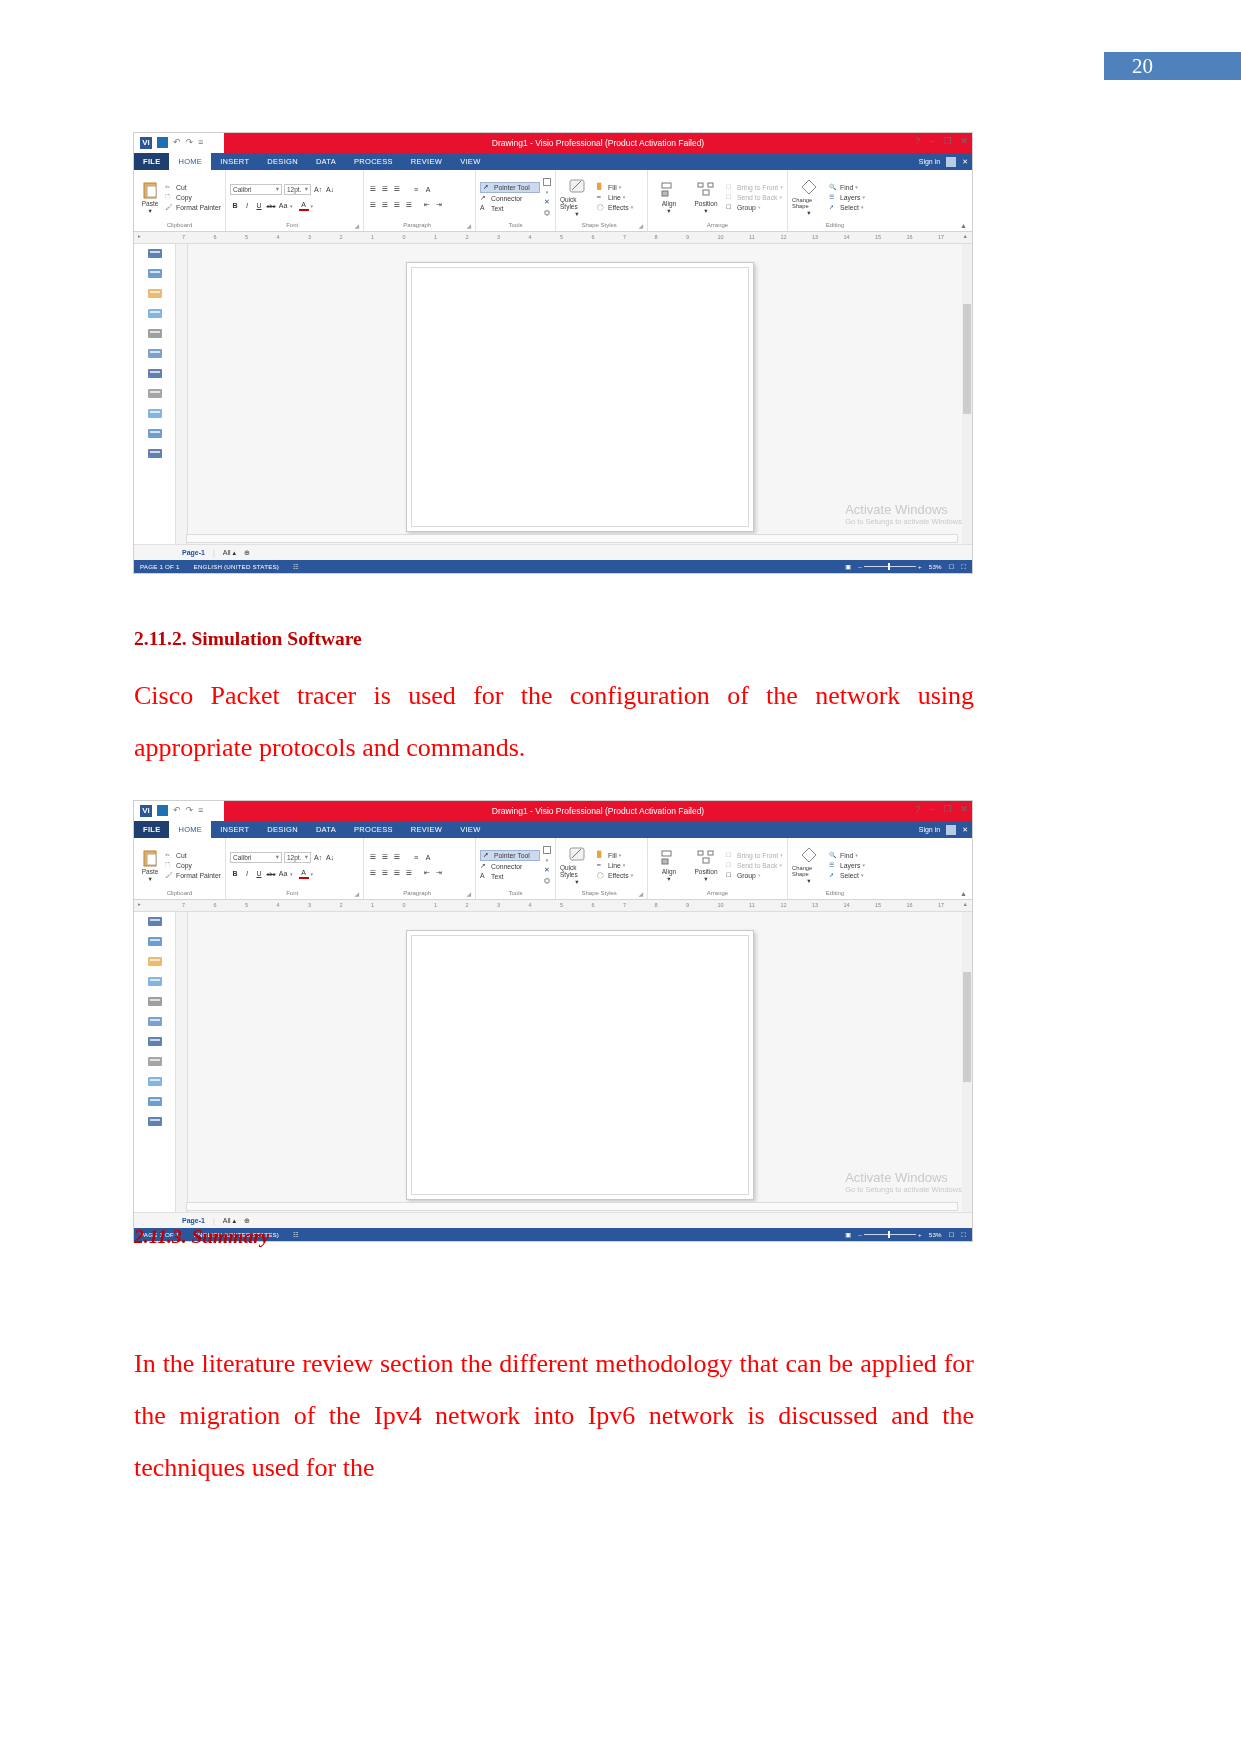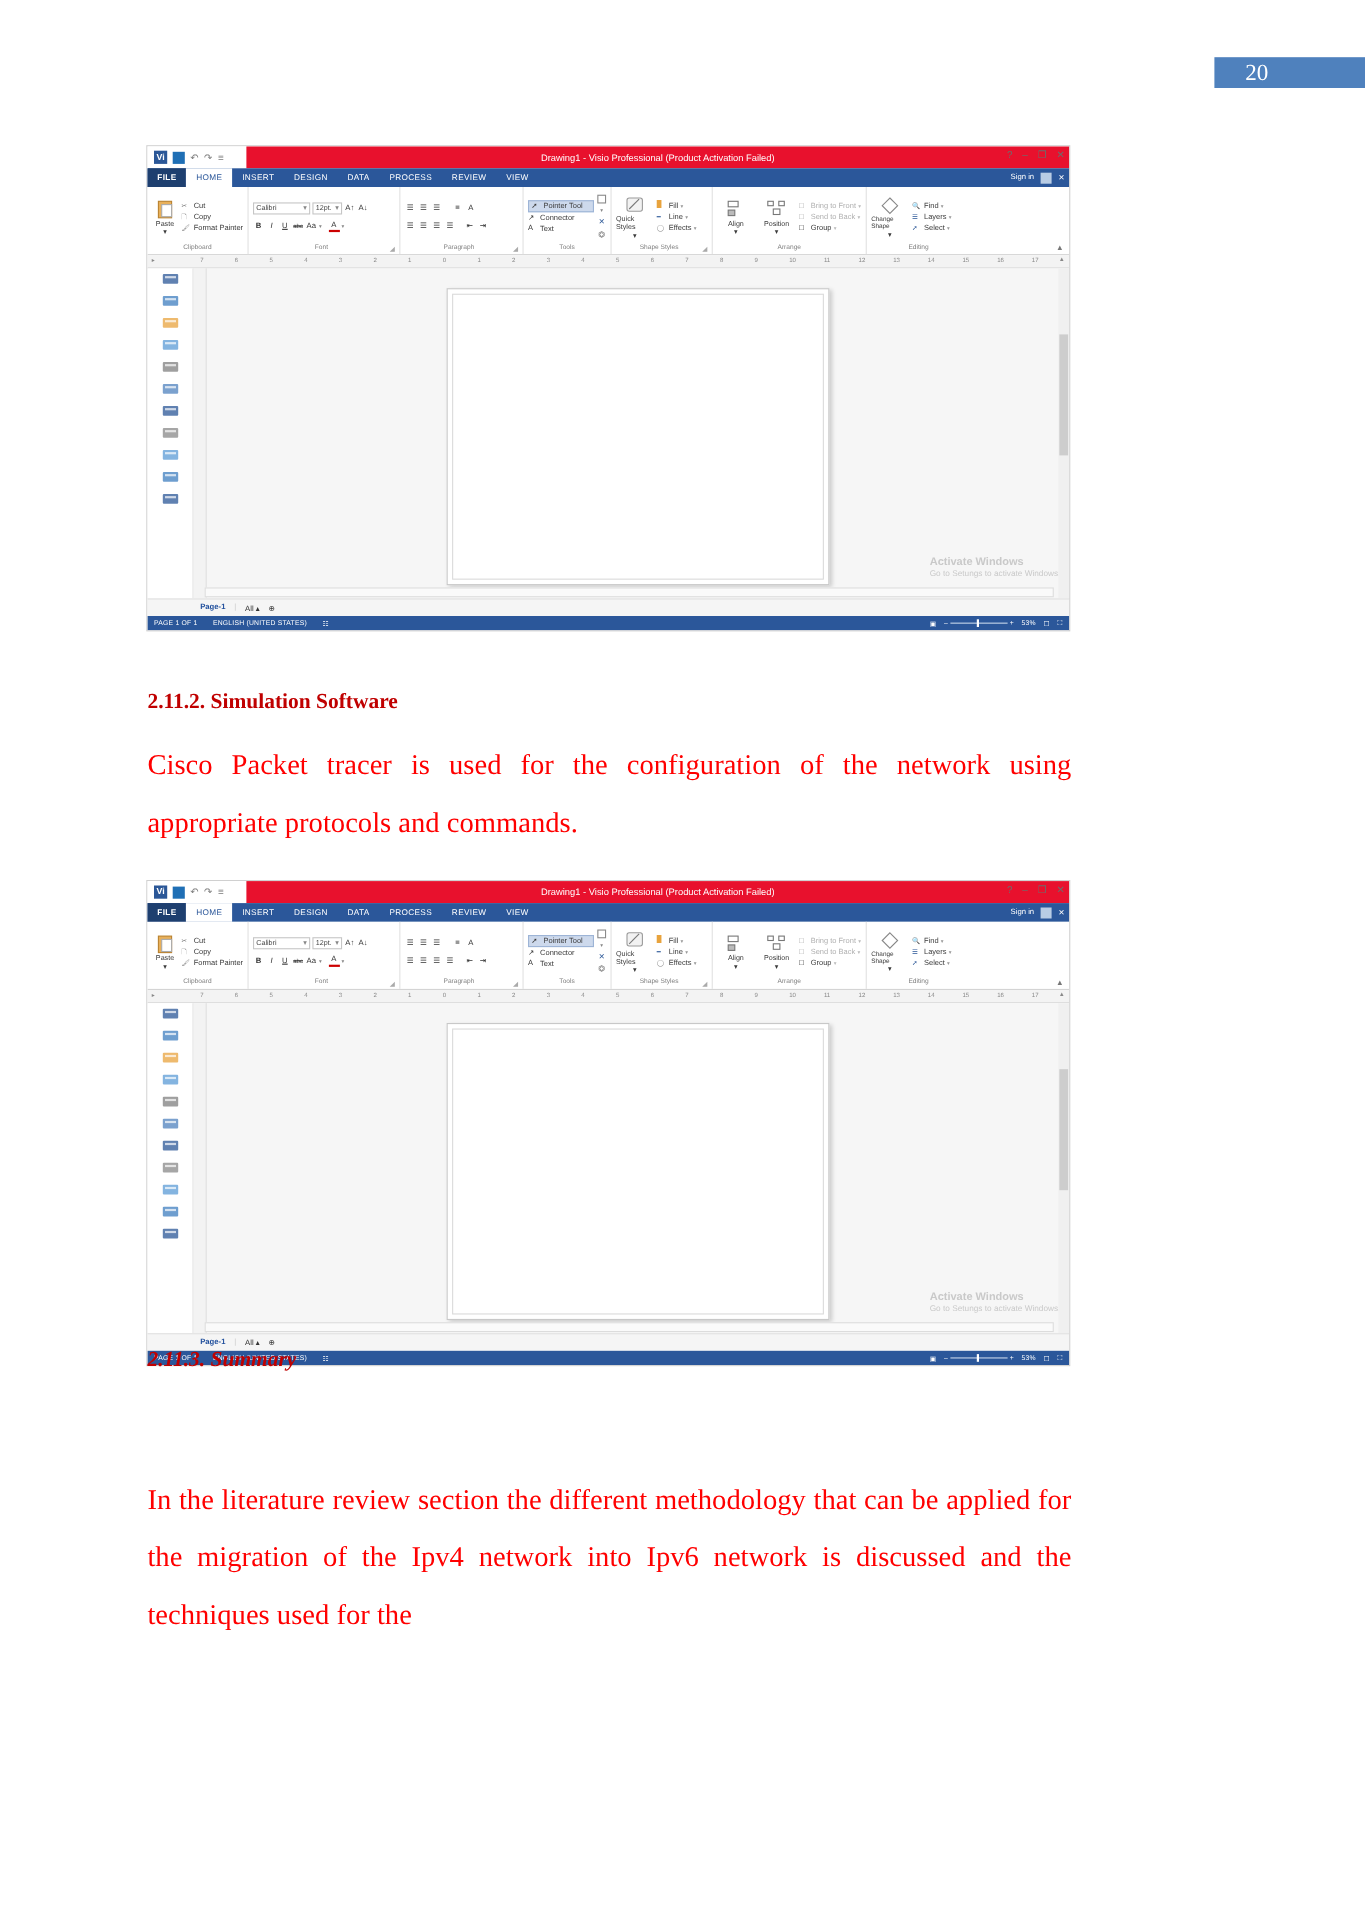--- a/index.html
+++ b/index.html
@@ -50,21 +50,21 @@
     position: absolute; left: 133px; width: 840px;
     background: #ffffff;
     border: 1px solid #d0d0d0;
     font-family: "Liberation Sans", sans-serif;
     overflow: hidden;
   }
   .v-titlebar {
     position: relative; height: 20px; background: #ffffff;
     display: flex; align-items: center;
   }
-  .qat { display: flex; align-items: center; gap: 5px; padding-left: 6px; width: 90px; }
+  .qat { display: flex; gap: 5px; padding-left: 6px; width: 90px; }
   .qat-ico { font-size: 9px; color: #7a7a7a; }
   .vi-logo {
     width: 12px; height: 12px; background: #2b5797; color: #fff;
     font-size: 8px; font-weight: bold; text-align: center; line-height: 12px;
   }
   .save-ico { width: 11px; height: 11px; background: #1f6fb5; }
   .v-title-red {
     flex: 1; height: 20px; background: #e8112d;
     color: #ffffff; font-size: 8.5px;
     display: flex; align-items: center; justify-content: center;
@@ -129,21 +129,21 @@
   .v-page {
     position: absolute; left: 218px; top: 18px; width: 348px; height: 270px;
     background: #ffffff; border: 1px solid #c8c8c8;
     box-shadow: 2px 2px 4px rgba(0,0,0,.18);
   }
   .v-page-inner { position: absolute; inset: 4px; border: 1px solid #dadada; }
   .watermark {
     position: absolute; right: 8px; bottom: 18px; text-align: left;
     color: #c9c9c9; font-family: "Liberation Sans", sans-serif;
   }
-  .wm1 { font-size: 10px; font-weight: bold; }
+  .wm1 { font-size: 13px; }
   .wm2 { font-size: 7.5px; }
   .vscroll { position: absolute; right: 0; top: 0; width: 10px; height: 100%; background: #f0f0f0; }
   .vthumb { position: absolute; right: 1px; top: 60px; width: 8px; height: 110px; background: #cdcdcd; }
 
   
   .v-pagetabs {
     height: 16px; background: #f5f5f5; border-top: 1px solid #e0e0e0;
     display: flex; align-items: center; gap: 8px; padding-left: 48px;
     font-size: 7px; color: #333;
   }

